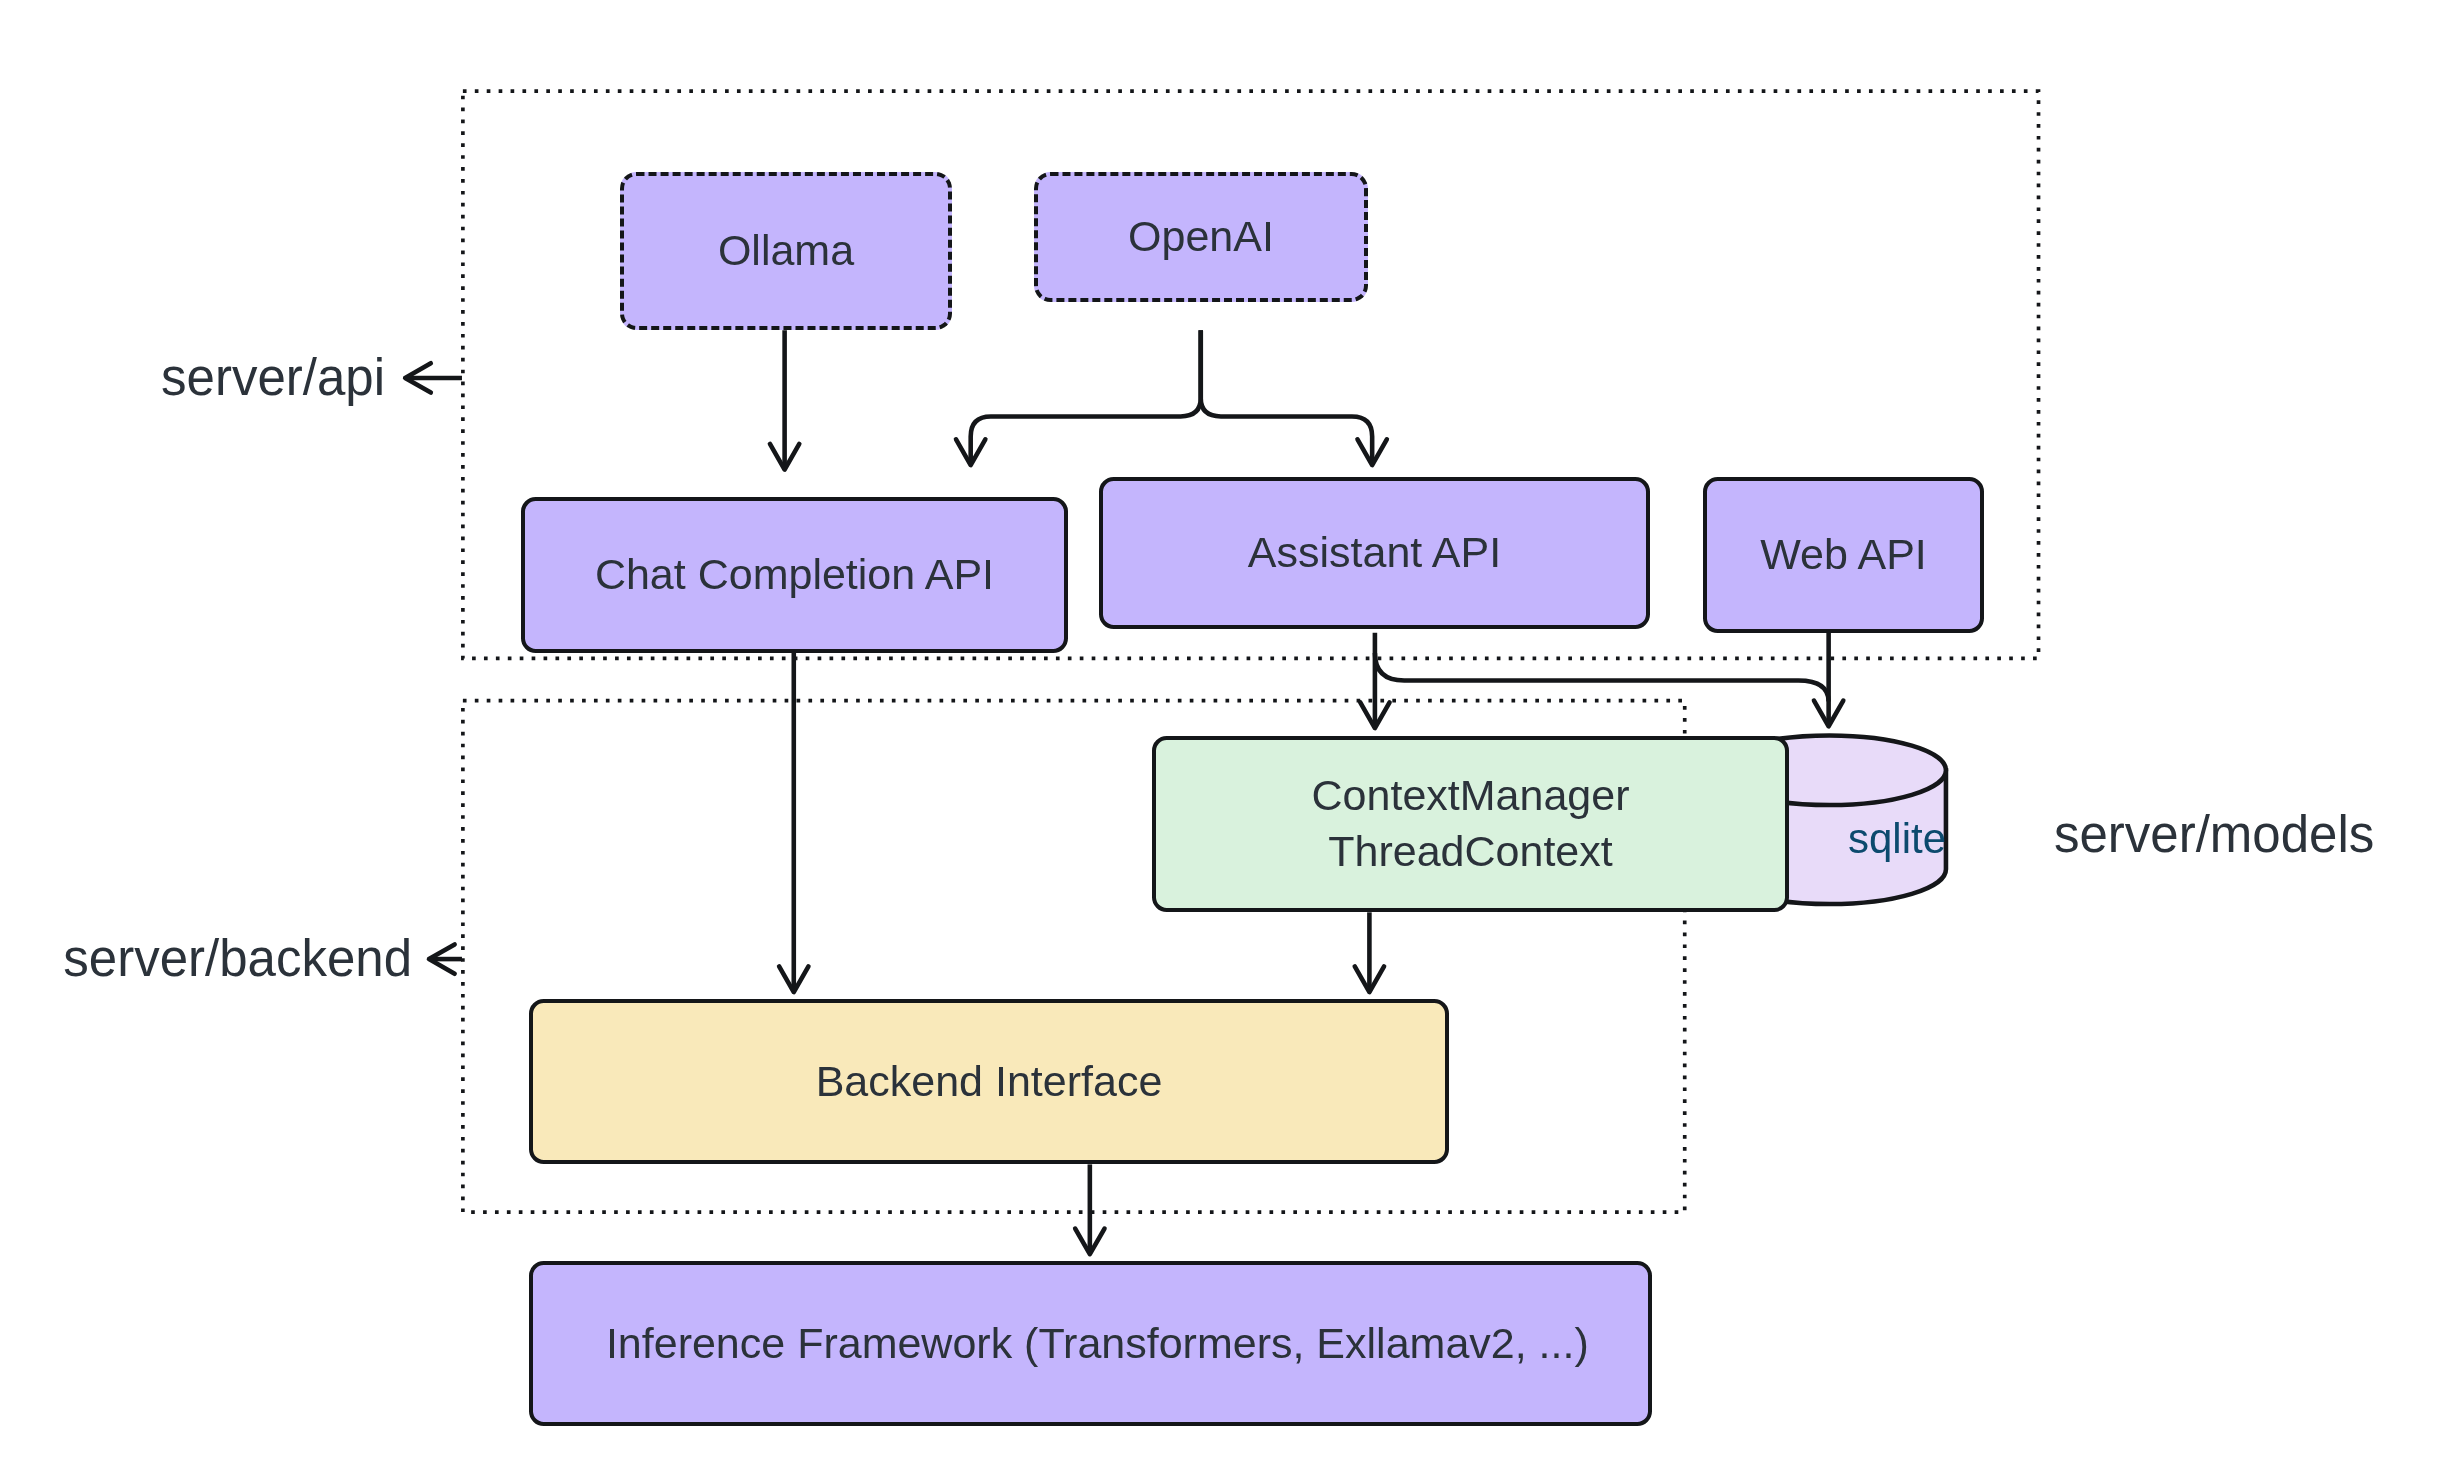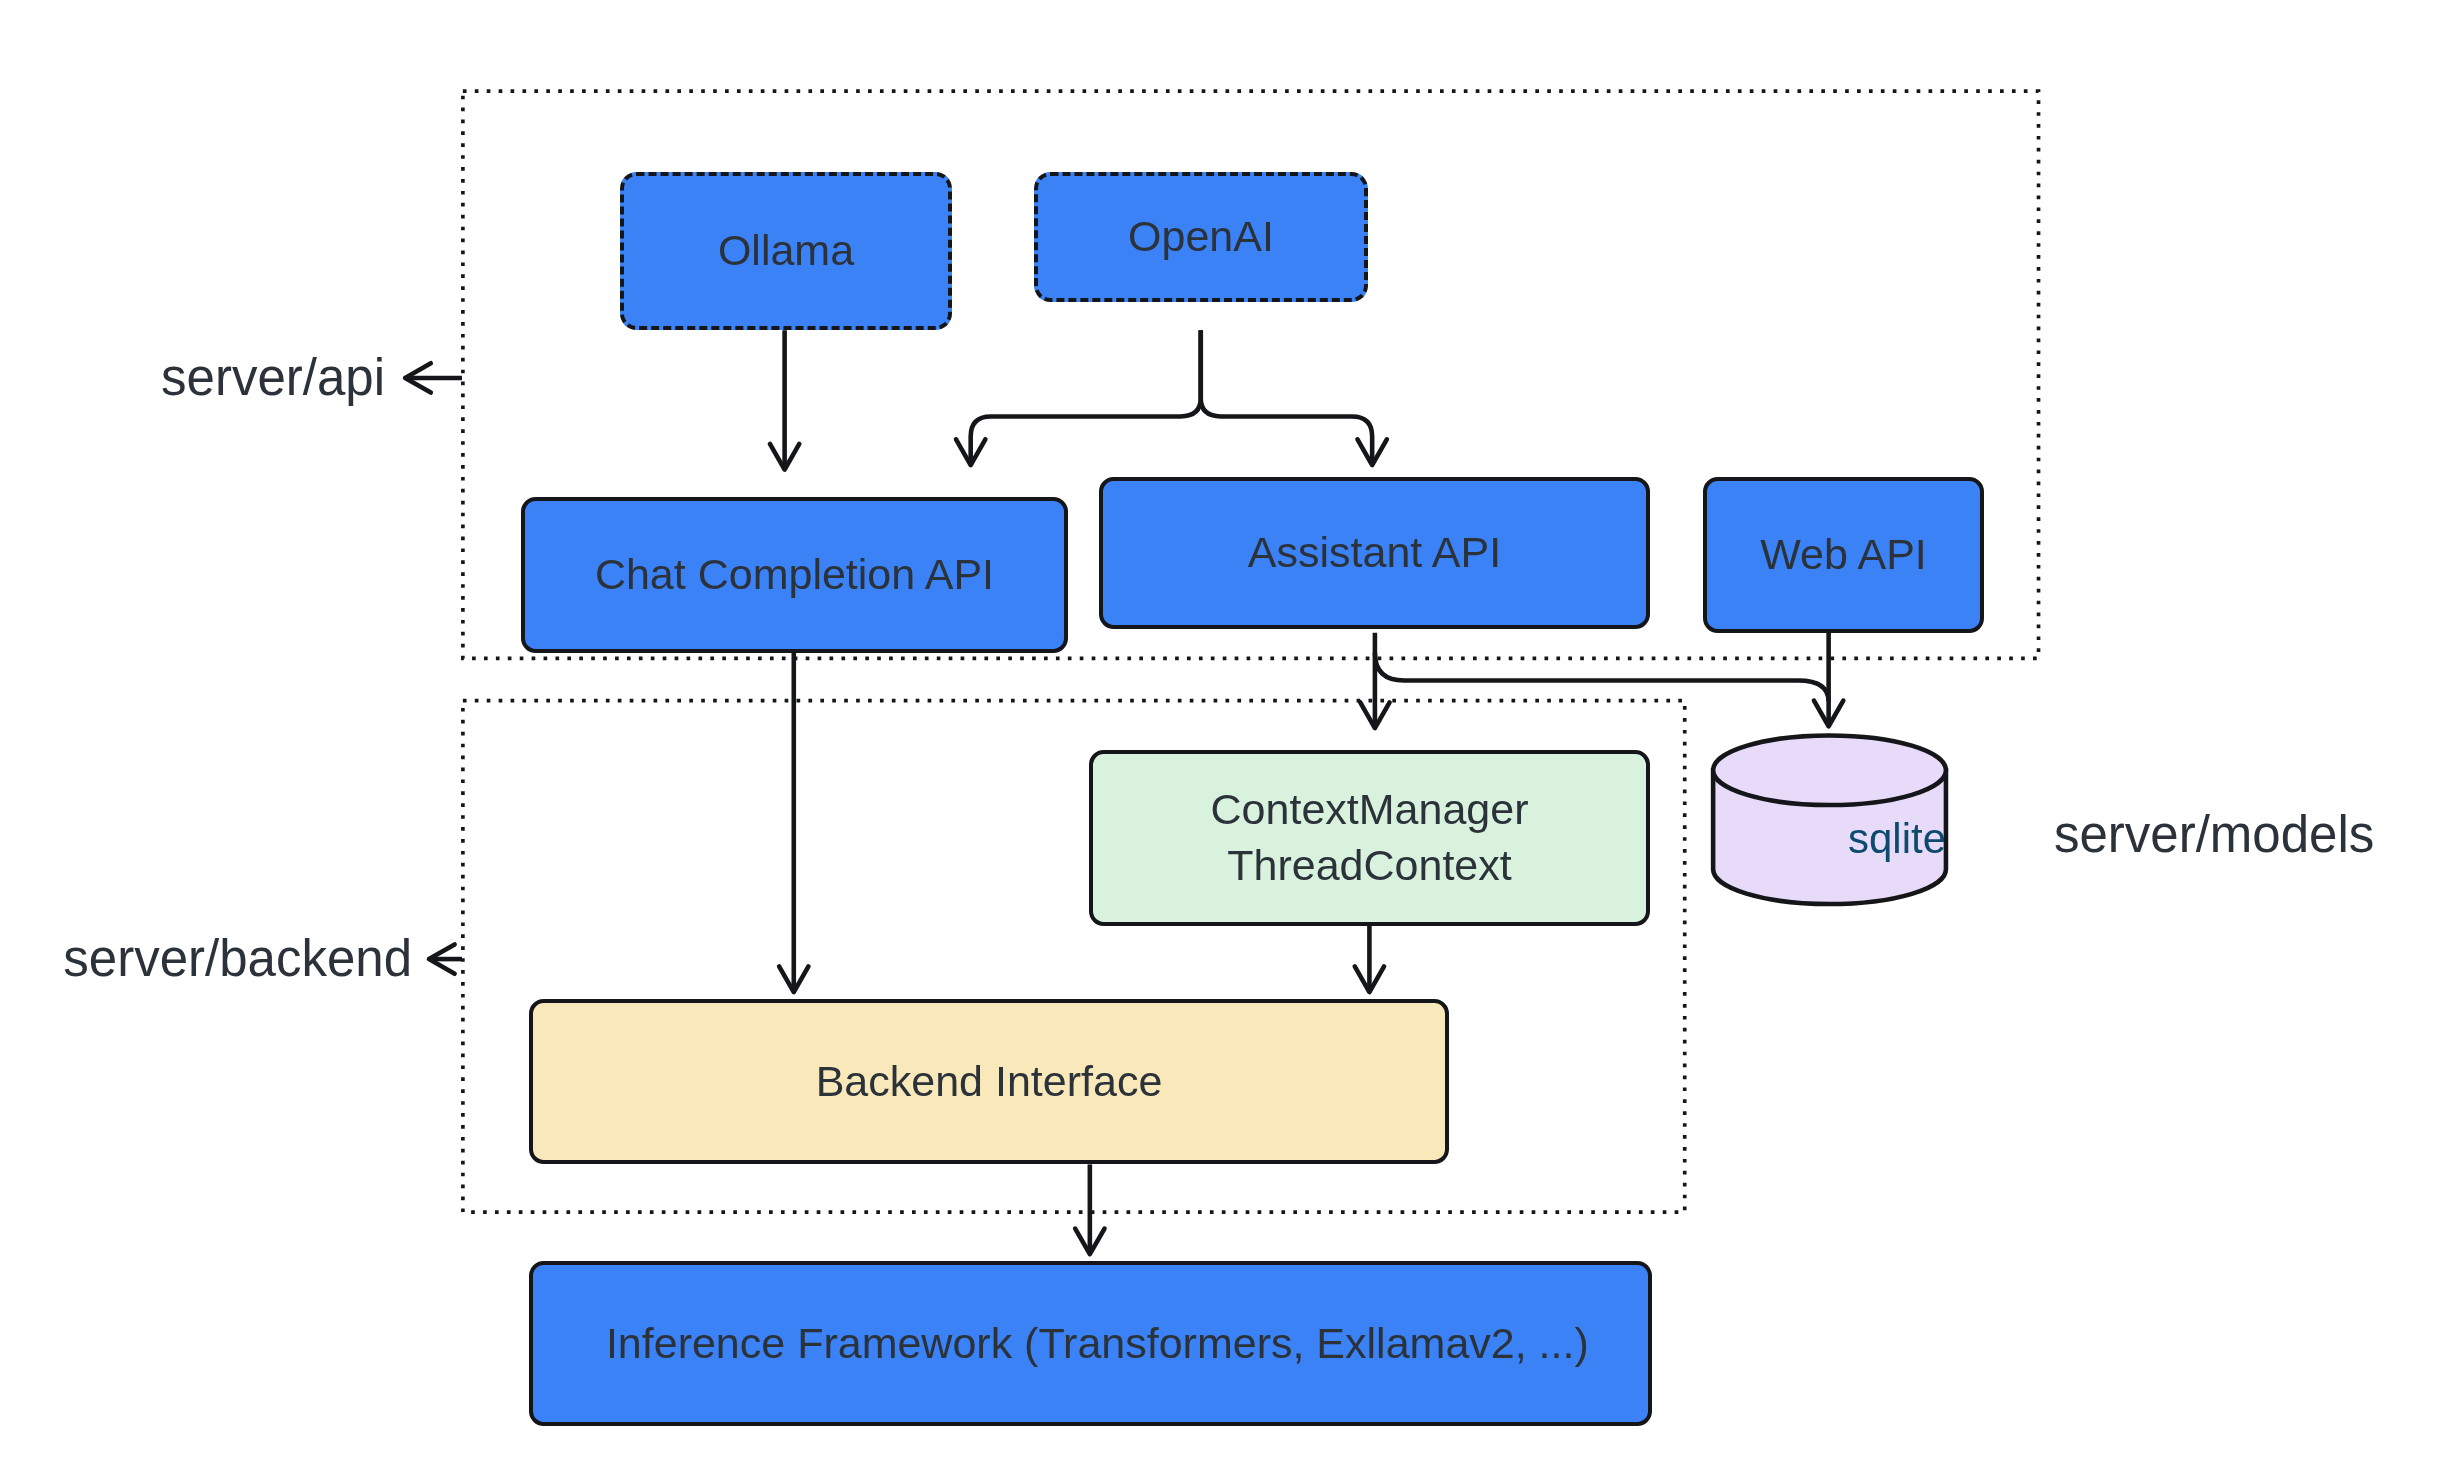--- a/index.html
+++ b/index.html
@@ -21,41 +21,41 @@
     left: 0;
     top: 0;
     width: 2462px;
     height: 1480px;
   }
   .node {
     position: absolute;
     box-sizing: border-box;
     border: 4.6px solid #141619;
     border-radius: 14.7px;
-    background: #3b82f6;
+    background: #c4b5fd;
     display: flex;
     align-items: center;
     justify-content: center;
     text-align: center;
     font-size: 43px;
     line-height: 1.3;
     color: #2b323a;
     padding: 0 18.3px;
     white-space: nowrap;
   }
   .node--dashed { border-style: dashed; border-radius: 16.5px; }
   .node--green  { background: #d9f2dd; flex-direction: column; }
   .node--yellow { background: #f9e9ba; }
 
   .node-ollama    { left: 620px;  top: 172px;  width: 332px;  height: 158px; }
   .node-openai    { left: 1034px; top: 172px;  width: 334px;  height: 130px; }
   .node-chat      { left: 521px;  top: 477px;  width: 547px;  height: 156px; margin-top: 20px; }
   .node-assistant { left: 1099px; top: 477px;  width: 551px;  height: 152px; }
   .node-web       { left: 1691px; top: 477px;  width: 281px;  height: 156px; margin-left: 12px; }
-  .node-context   { left: 1089px; top: 736px;  width: 561px;  height: 176px; margin-top: 14px; }
+  .node-context   { left: 1152px; top: 736px;  width: 637px;  height: 176px; }
   .node-backend   { left: 529px;  top: 999px; width: 920px; height: 165px; }
   .node-inference { left: 529px;  top: 1261px; width: 1123px; height: 165px; padding-left: 32px; }
 
   .side-label {
     position: absolute;
     font-size: 51px;
     line-height: 55px;
     height: 55px;
     color: #2b323a;
     white-space: nowrap;

